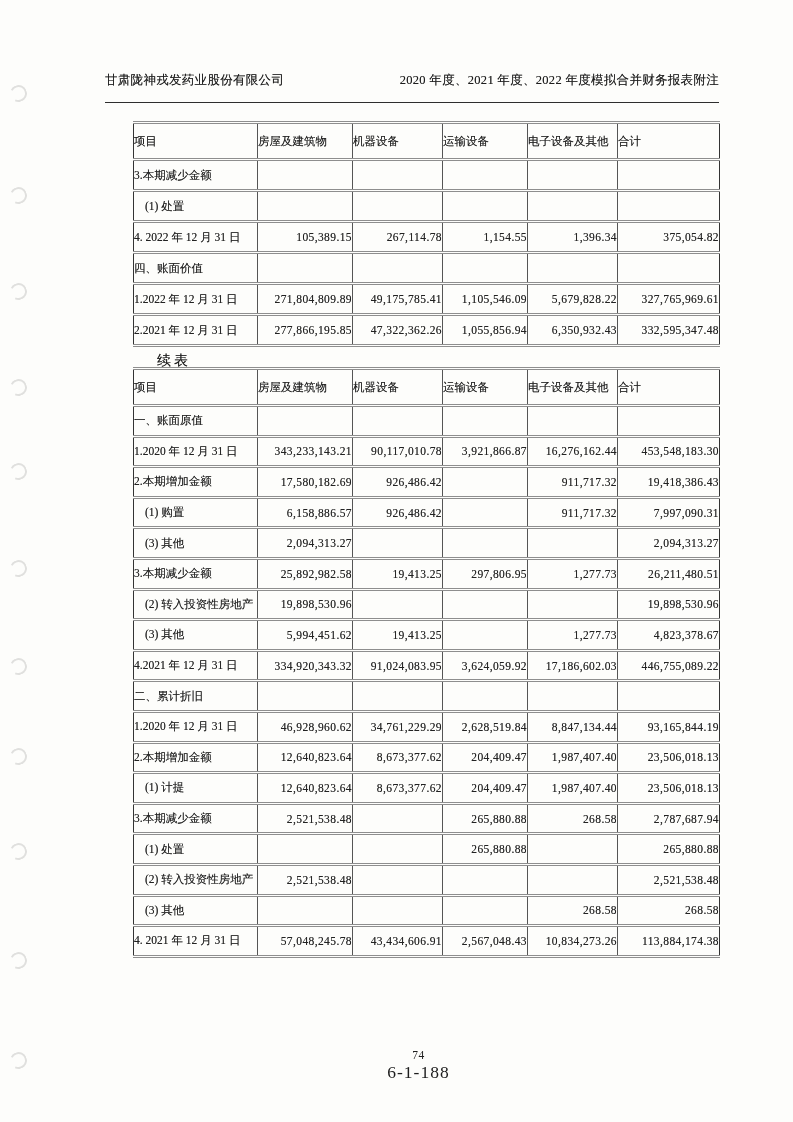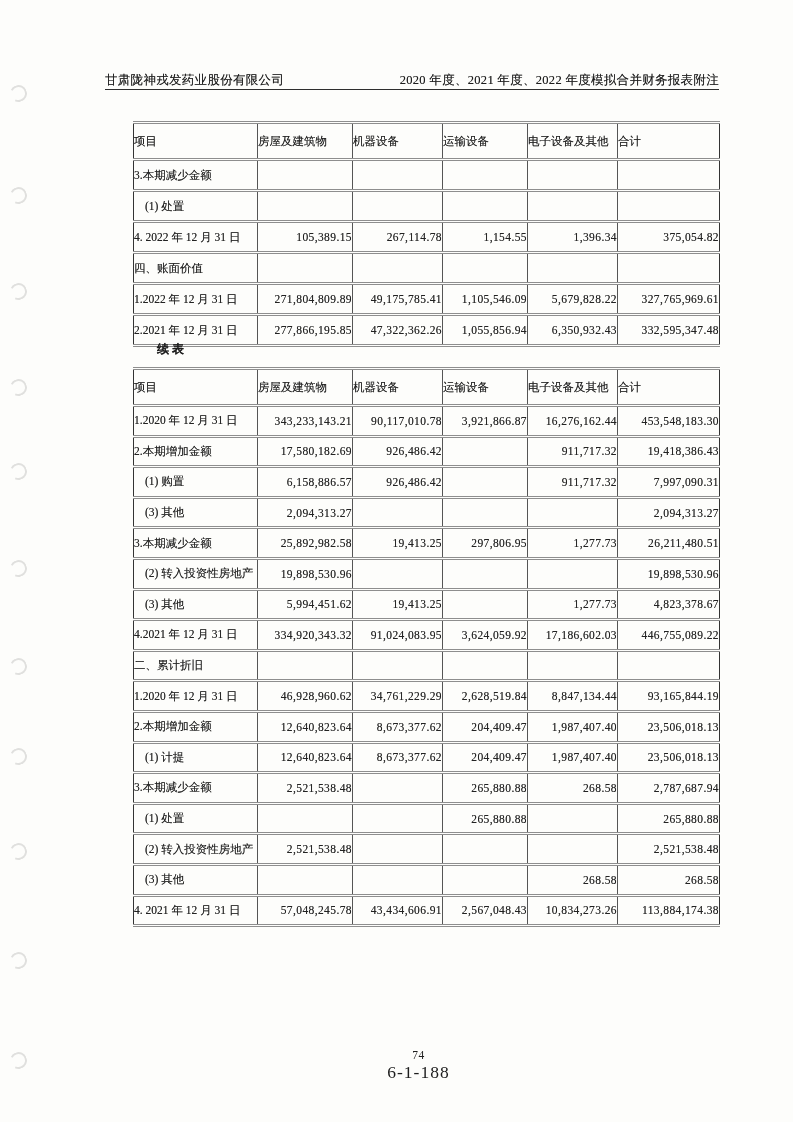--- a/index.html
+++ b/index.html
@@ -11,21 +11,21 @@
   }
   
   .bind-mark{
     position:absolute;left:10px;width:13px;height:13px;
     border:2.5px solid #dcdcda;border-left-color:transparent;
     border-radius:50%;transform:rotate(-20deg);opacity:.85;
   }
   .doc-header{
     position:absolute;top:72px;left:105px;width:614px;
     display:flex;justify-content:space-between;align-items:flex-end;
-    border-bottom:1.5px solid #2e2e2e;padding-bottom:0;
+    border-bottom:1.5px solid #2e2e2e;padding-bottom:13px;
     font-size:12.5px;letter-spacing:.3px;white-space:nowrap;
     text-shadow:0 0 .3px rgba(20,20,20,.55);
   }
   table.fin{
     position:absolute;left:133px;width:587px;
     border-collapse:collapse;table-layout:fixed;
     font-size:11.5px;color:#222;
     border-top:2.5px solid #161616;border-bottom:2.5px solid #161616;
     text-shadow:0 0 .3px rgba(20,20,20,.5);
   }
@@ -38,22 +38,22 @@
   }
   table.fin th:first-child,table.fin td:first-child{border-left:1.5px solid #333;}
   table.fin th:last-child,table.fin td:last-child{border-right:1.5px solid #333;}
   table.fin th{height:34px;font-weight:normal;text-align:left;}
   table.fin td{height:28px;}
   #table-cont td{height:27.6px;}
   td.lbl{text-align:left;padding-left:6px;}
   td.lbl.sub{padding-left:11px;}
   td.num{text-align:right;padding-right:7px;letter-spacing:.4px;}
   .cont-label{
-    position:absolute;top:341px;left:157px;
-    font-size:12px;font-weight:bold;letter-spacing:3px;
+    position:absolute;top:352px;left:157px;
+    font-size:14px;font-weight:normal;letter-spacing:3px;
     text-shadow:0 0 .3px rgba(20,20,20,.6);
   }
   .footer-page{
     position:absolute;top:1049px;left:0;width:100%;text-align:center;
     font-size:11.5px;transform:translateX(22px);letter-spacing:.5px;
   }
   .footer-doc{
     position:absolute;top:1062px;left:0;width:100%;text-align:center;
     font-size:17.5px;transform:translateX(22px);letter-spacing:1px;
   }
@@ -154,20 +154,28 @@
         <tr>
           <th>项目</th>
           <th>房屋及建筑物</th>
           <th>机器设备</th>
           <th>运输设备</th>
           <th>电子设备及其他</th>
           <th>合计</th>
         </tr>
       </thead>
     <tbody>
+        <tr>
+          <td class="lbl">一、账面原值</td>
+          <td class="num"></td>
+          <td class="num"></td>
+          <td class="num"></td>
+          <td class="num"></td>
+          <td class="num"></td>
+        </tr>
         <tr>
           <td class="lbl">1.2020 年 12 月 31 日</td>
           <td class="num">343,233,143.21</td>
           <td class="num">90,117,010.78</td>
           <td class="num">3,921,866.87</td>
           <td class="num">16,276,162.44</td>
           <td class="num">453,548,183.30</td>
         </tr>
         <tr>
           <td class="lbl">2.本期增加金额</td>

